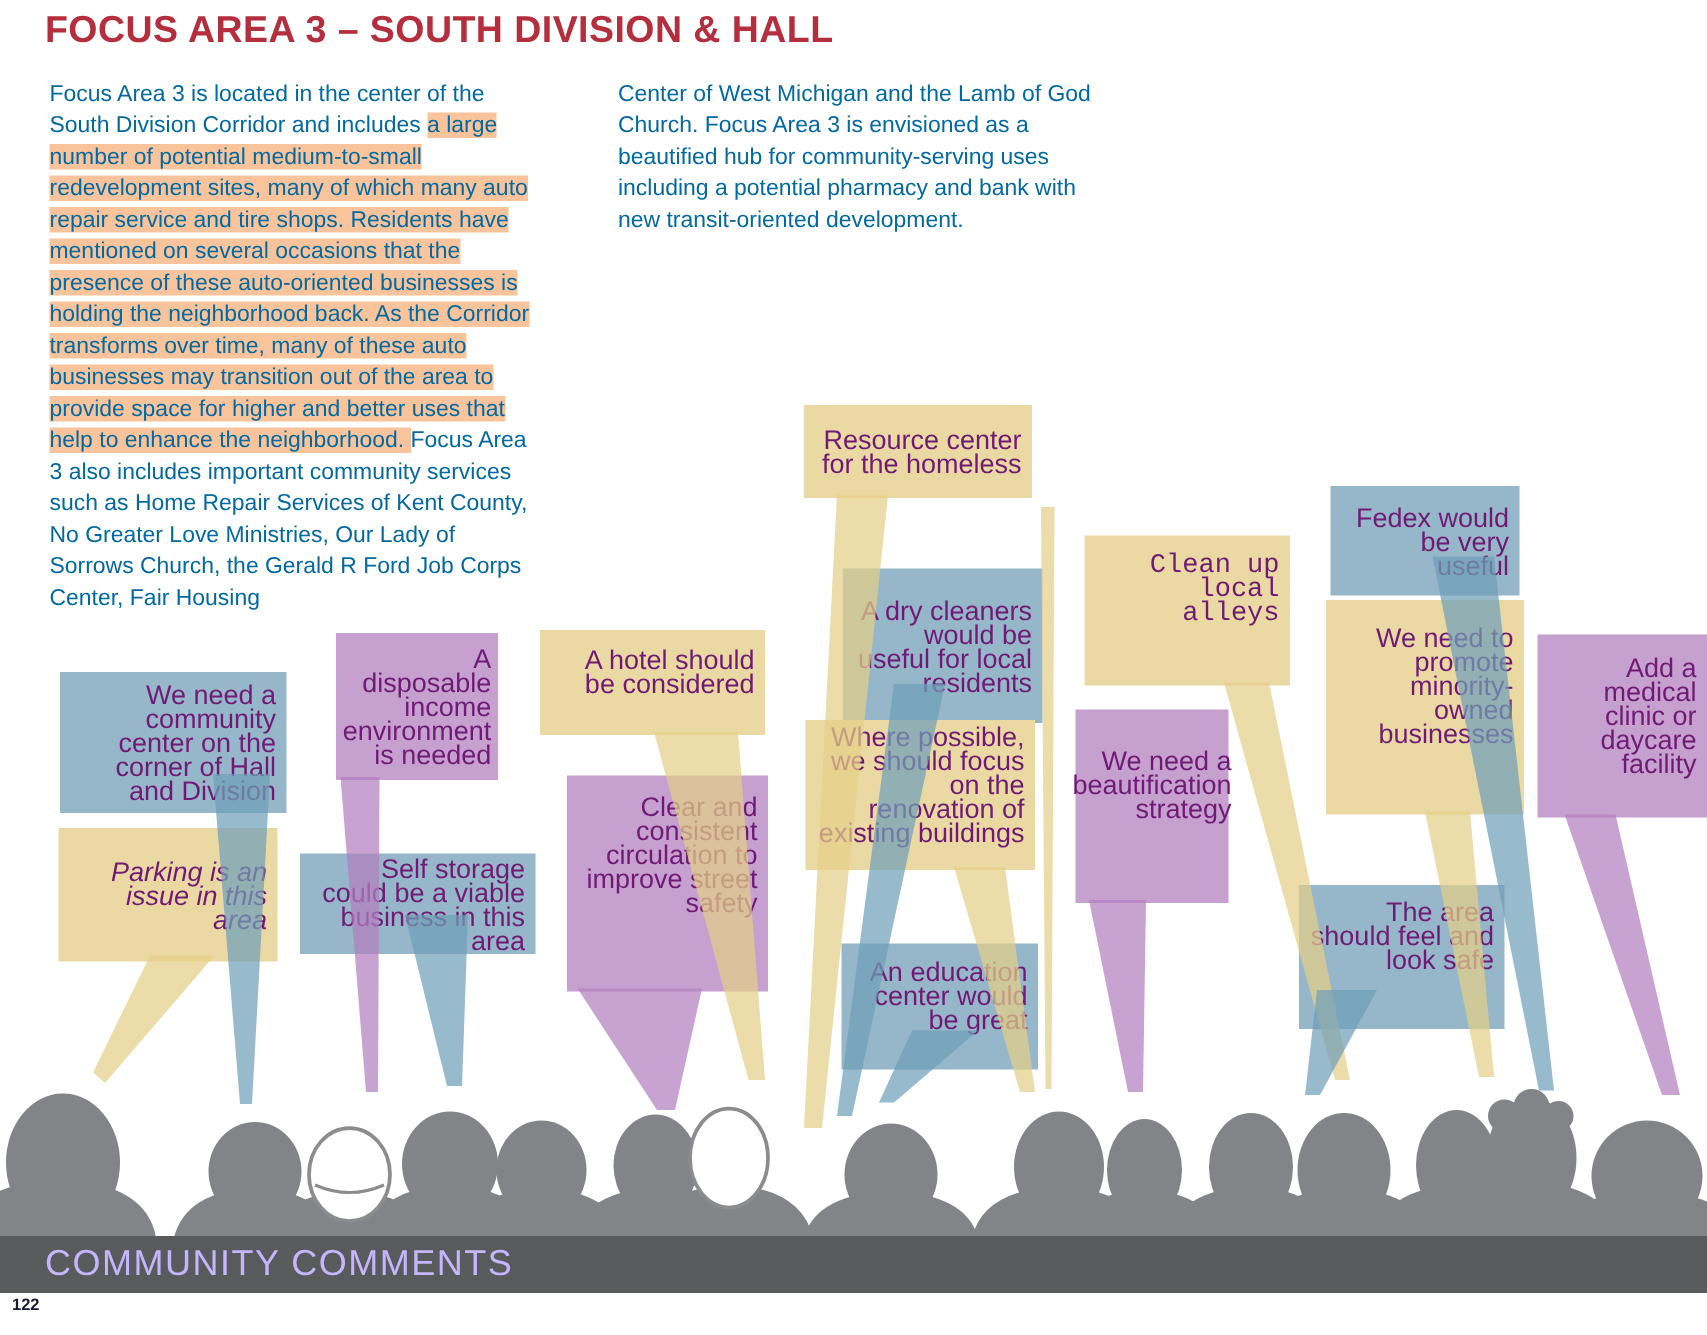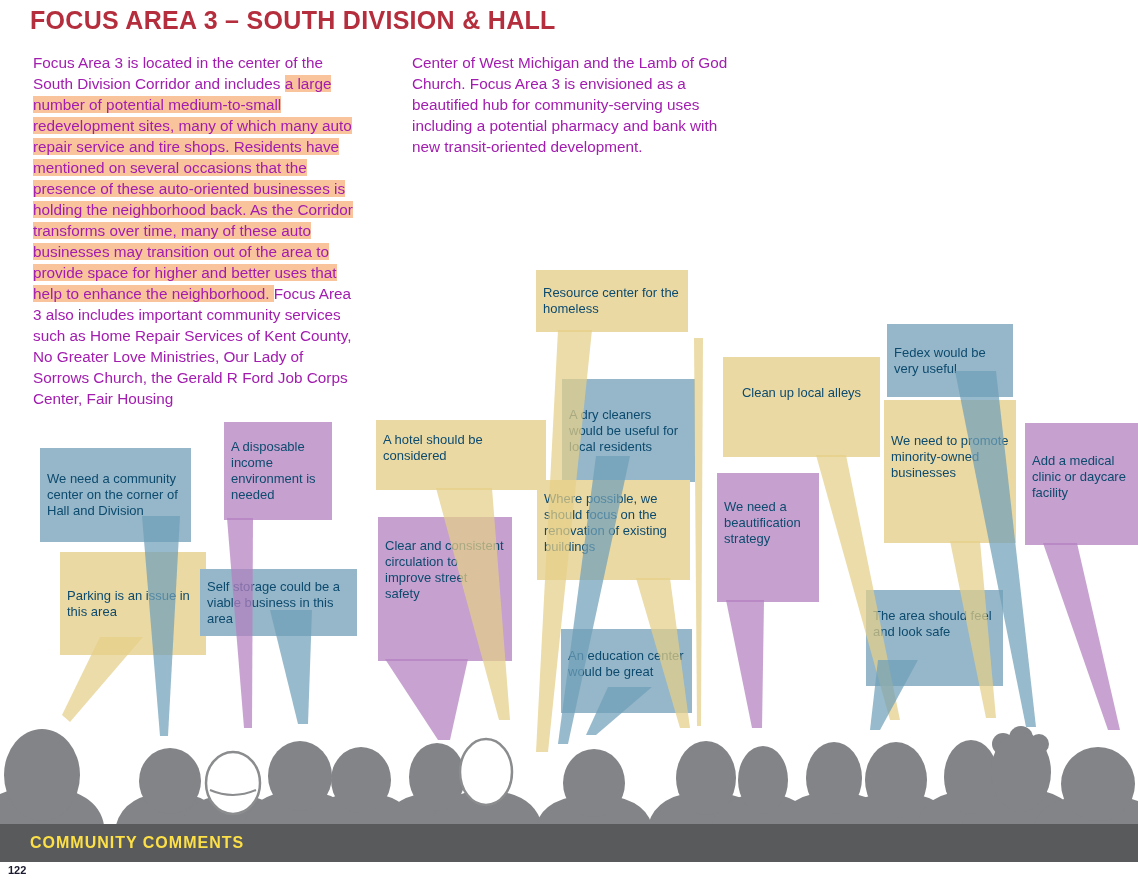--- a/index.html
+++ b/index.html
@@ -9,52 +9,52 @@
   }
   
   #title{
     position:absolute;left:30px;top:6px;width:900px;
     font-size:25px;font-weight:800;letter-spacing:.3px;
     color:#b52e3d;
   }
   
   .col{
     position:absolute;top:52px;
-    font-size:15.3px;line-height:21px;color:#a21caf;
+    font-size:15.3px;line-height:21px;color:#0369a1;
   }
   #col-left{left:33px;width:330px;}
   #col-right{left:412px;width:326px;}
   .hl{background:#f9c49c;}
   
   .bubble{
     position:absolute;display:flex;align-items:center;justify-content:center;
-    text-align:left;padding:6px 7px;box-sizing:border-box;
-    font-size:13px;line-height:16px;color:#0c4a6e;z-index:2;
+    text-align:right;padding:6px 7px;box-sizing:border-box;
+    font-size:18px;line-height:16px;color:#701a75;z-index:2;
   }
   .bubble.blue{background:#96b7c9;margin-top:24px;}
   .bubble.purple{background:#c6a0cf;}
   .bubble.tan{background:#ebd9a4;}
   .pb20{padding-bottom:20px;}
   .pb35{padding-bottom:35px;}
   .pb45{padding-bottom:45px;}
   
   #tails,#audience{position:absolute;left:0;top:0;pointer-events:none;}
   #tails{z-index:3;}
   #audience{z-index:1;}
   .t-blue{fill:rgb(111,159,184);fill-opacity:.72;}
   .t-purple{fill:rgb(179,128,191);fill-opacity:.72;}
   .t-tan{fill:rgb(228,206,136);fill-opacity:.72;}
   
   #footer-bar{
     position:absolute;left:0;top:824px;width:1138px;height:38px;
     background:#595a5c;z-index:4;display:flex;align-items:center;
   }
   #footer-label{
-    margin-left:30px;font-size:16px;font-weight:700;letter-spacing:1px;
-    color:#fde047;
+    margin-left:30px;font-size:24px;font-weight:400;letter-spacing:1px;
+    color:#c4b5fd;
   }
   #page-number{
     position:absolute;left:8px;top:864px;z-index:4;
     font-size:11px;font-weight:800;color:#1a1a2e;
   }
 </style>
 </head>
 <body>
 
 <div id="page">
@@ -106,29 +106,29 @@
       <ellipse cx="1098" cy="784" rx="37" ry="37"></ellipse>
     </g>
 
     <ellipse cx="233" cy="783" rx="27" ry="31" fill="#ffffff" stroke="#8a8c8e" stroke-width="2.5"></ellipse>
     <path d="M210,790 Q233,800 256,790" fill="none" stroke="#8a8c8e" stroke-width="2"></path>
     <ellipse cx="486" cy="772" rx="26" ry="33" fill="#ffffff" stroke="#8a8c8e" stroke-width="2.5"></ellipse>
   </svg>
 
   <div class="bubble blue" style="left:40px;  top:424px; width:151px; height:94px;">We need a community center on the corner of Hall and Division</div>
   <div class="bubble purple" style="left:224px; top:422px; width:108px; height:98px;">A disposable income environment is needed</div>
-  <div class="bubble tan" style="left:60px;  top:552px; width:146px; height:103px;">Parking is an issue in this area</div>
+  <div class="bubble tan" style="left:39px;  top:552px; width:146px; height:89px;font-style:italic;">Parking is an issue in this area</div>
   <div class="bubble blue" style="left:200px; top:545px; width:157px; height:67px;">Self storage could be a viable business in this area</div>
-  <div class="bubble tan pb20" style="left:376px; top:420px; width:170px; height:70px;">A hotel should be considered</div>
+  <div class="bubble tan pb20" style="left:360px; top:420px; width:150px; height:70px;">A hotel should be considered</div>
   <div class="bubble purple pb45" style="left:378px; top:517px; width:134px; height:144px;">Clear and consistent circulation to improve street safety</div>
   <div class="bubble tan" style="left:536px; top:270px; width:152px; height:62px;">Resource center for the homeless</div>
   <div class="bubble blue" style="left:562px; top:355px; width:133px; height:103px;">A dry cleaners would be useful for local residents</div>
   <div class="bubble tan pb20" style="left:537px; top:480px; width:153px; height:100px;">Where possible, we should focus on the renovation of existing buildings</div>
   <div class="bubble blue pb20" style="left:561px; top:605px; width:131px; height:84px;">An education center would be great</div>
-  <div class="bubble tan pb35" style="left:723px; top:357px; width:157px; height:100px;">Clean up local alleys</div>
+  <div class="bubble tan pb35" style="left:723px; top:357px; width:137px; height:100px;font-family:Liberation Mono, monospace;">Clean up local alleys</div>
   <div class="bubble purple pb35" style="left:717px; top:473px; width:102px; height:129px;">We need a beautification strategy</div>
   <div class="bubble blue" style="left:887px; top:300px; width:126px; height:73px;">Fedex would be very useful</div>
   <div class="bubble tan pb35" style="left:884px; top:400px; width:132px; height:143px;">We need to promote minority-owned businesses</div>
   <div class="bubble purple pb20" style="left:1025px;top:423px; width:113px; height:122px;">Add a medical clinic or daycare facility</div>
   <div class="bubble blue pb35" style="left:866px; top:566px; width:137px; height:96px;">The area should feel and look safe</div>
 
   <svg id="tails" width="1138" height="890" viewBox="0 0 1138 890">
     <polygon class="t-blue" points="142,516 180,516 168,736 160,736"></polygon>
     <polygon class="t-purple" points="227,518 253,518 252,728 244,728"></polygon>
     <polygon class="t-tan" points="100,637 143,637 70,722 62,715"></polygon>

